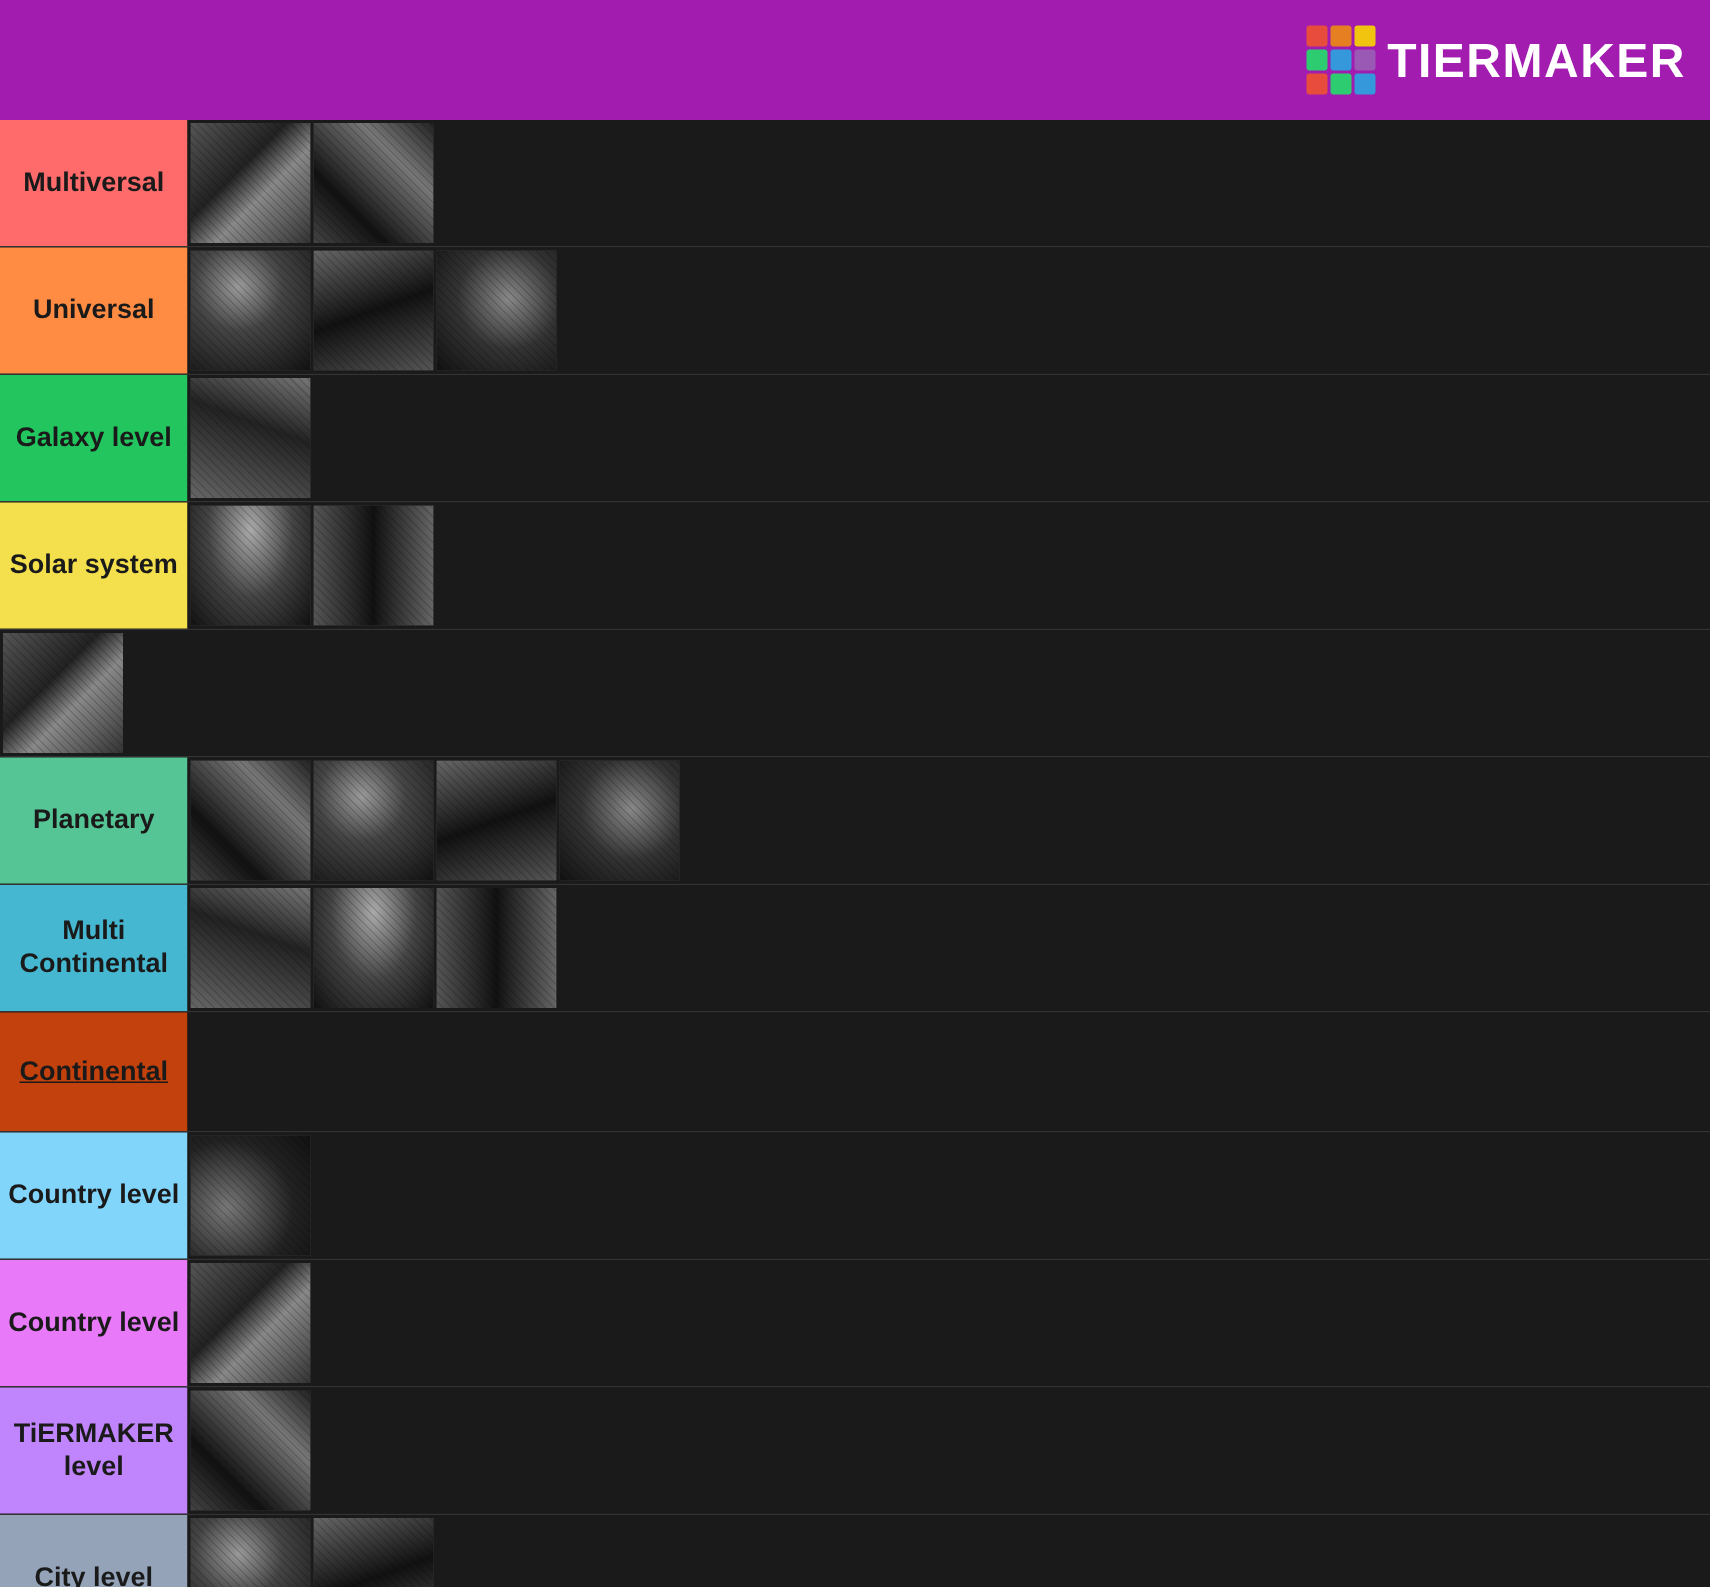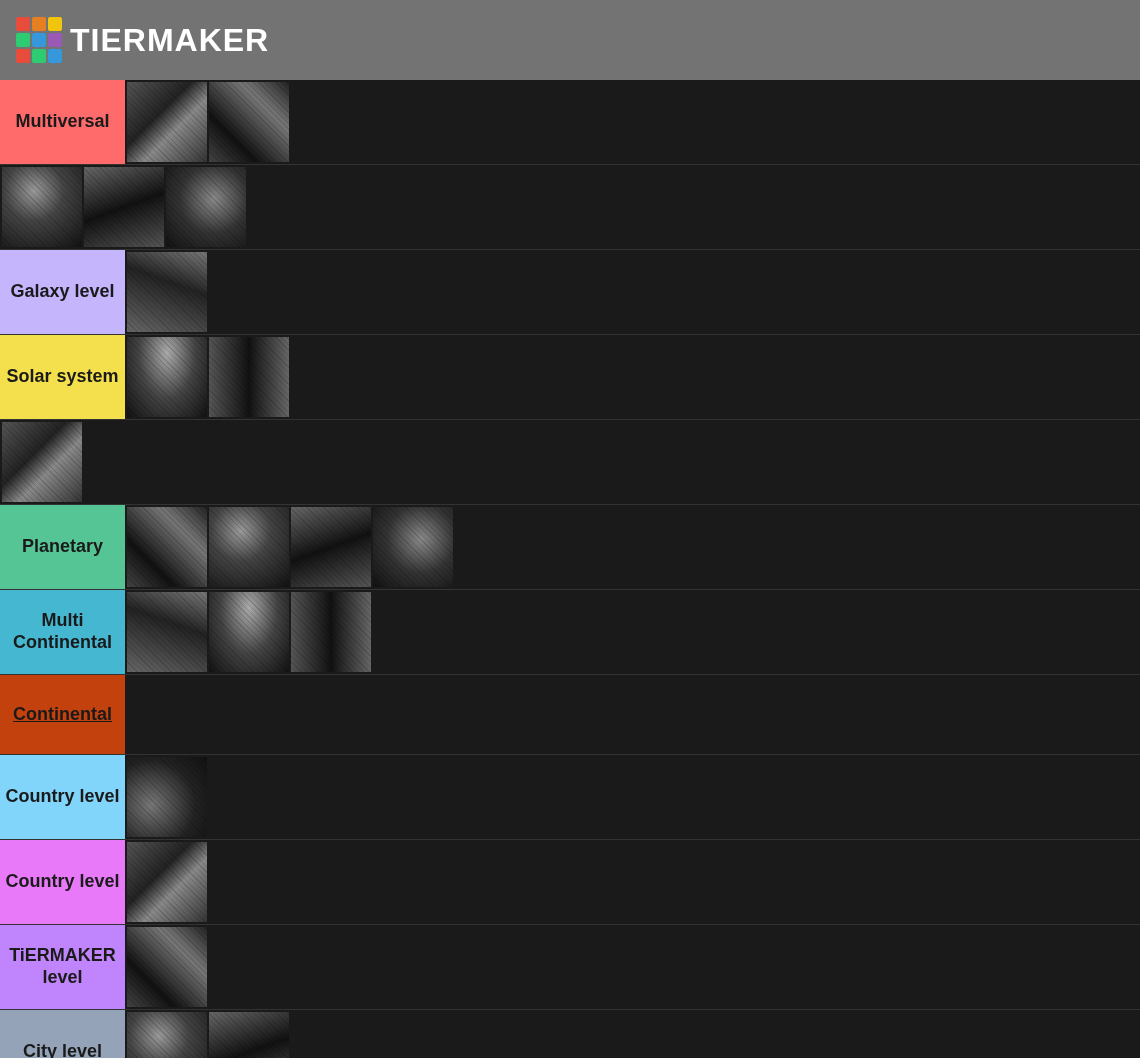--- a/index.html
+++ b/index.html
@@ -3,23 +3,24 @@
   <meta charset="utf-8">
   <style>
     * { margin: 0; padding: 0; box-sizing: border-box; }
     body {
       background: #111;
       font-family: Arial, sans-serif;
       width: 1140px;
       min-height: 1058px;
     }
     .header {
-      background: #737373;
-      display: flex;
-      align-items: center;
+      background: #a21caf;
+      display: flex;
+      align-items: center;
+      justify-content: flex-end;
       padding: 8px 16px;
       height: 80px;
     }
     .logo {
       display: flex;
       align-items: center;
       gap: 8px;
     }
     .logo-grid {
       display: grid;
@@ -129,34 +130,35 @@
       <div class="tier-content">
         <div class="tier-card">
           <div class="card-pattern p1"></div>
         </div>
         <div class="tier-card">
           <div class="card-pattern p2"></div>
         </div>
       </div>
     </div>
     <div class="tier-row">
+      <div class="tier-label" style="background: rgb(255, 140, 66);">Universal</div>
       <div class="tier-content">
         <div class="tier-card">
           <div class="card-pattern p3"></div>
         </div>
         <div class="tier-card">
           <div class="card-pattern p4"></div>
         </div>
         <div class="tier-card">
           <div class="card-pattern p5"></div>
         </div>
       </div>
     </div>
     <div class="tier-row">
-      <div class="tier-label" style="background: #c4b5fd;">Galaxy level</div>
+      <div class="tier-label" style="background: #22c55e;">Galaxy level</div>
       <div class="tier-content">
         <div class="tier-card">
           <div class="card-pattern p6"></div>
         </div>
       </div>
     </div>
     <div class="tier-row">
       <div class="tier-label" style="background: rgb(244, 224, 77);">Solar system</div>
       <div class="tier-content">
         <div class="tier-card">

